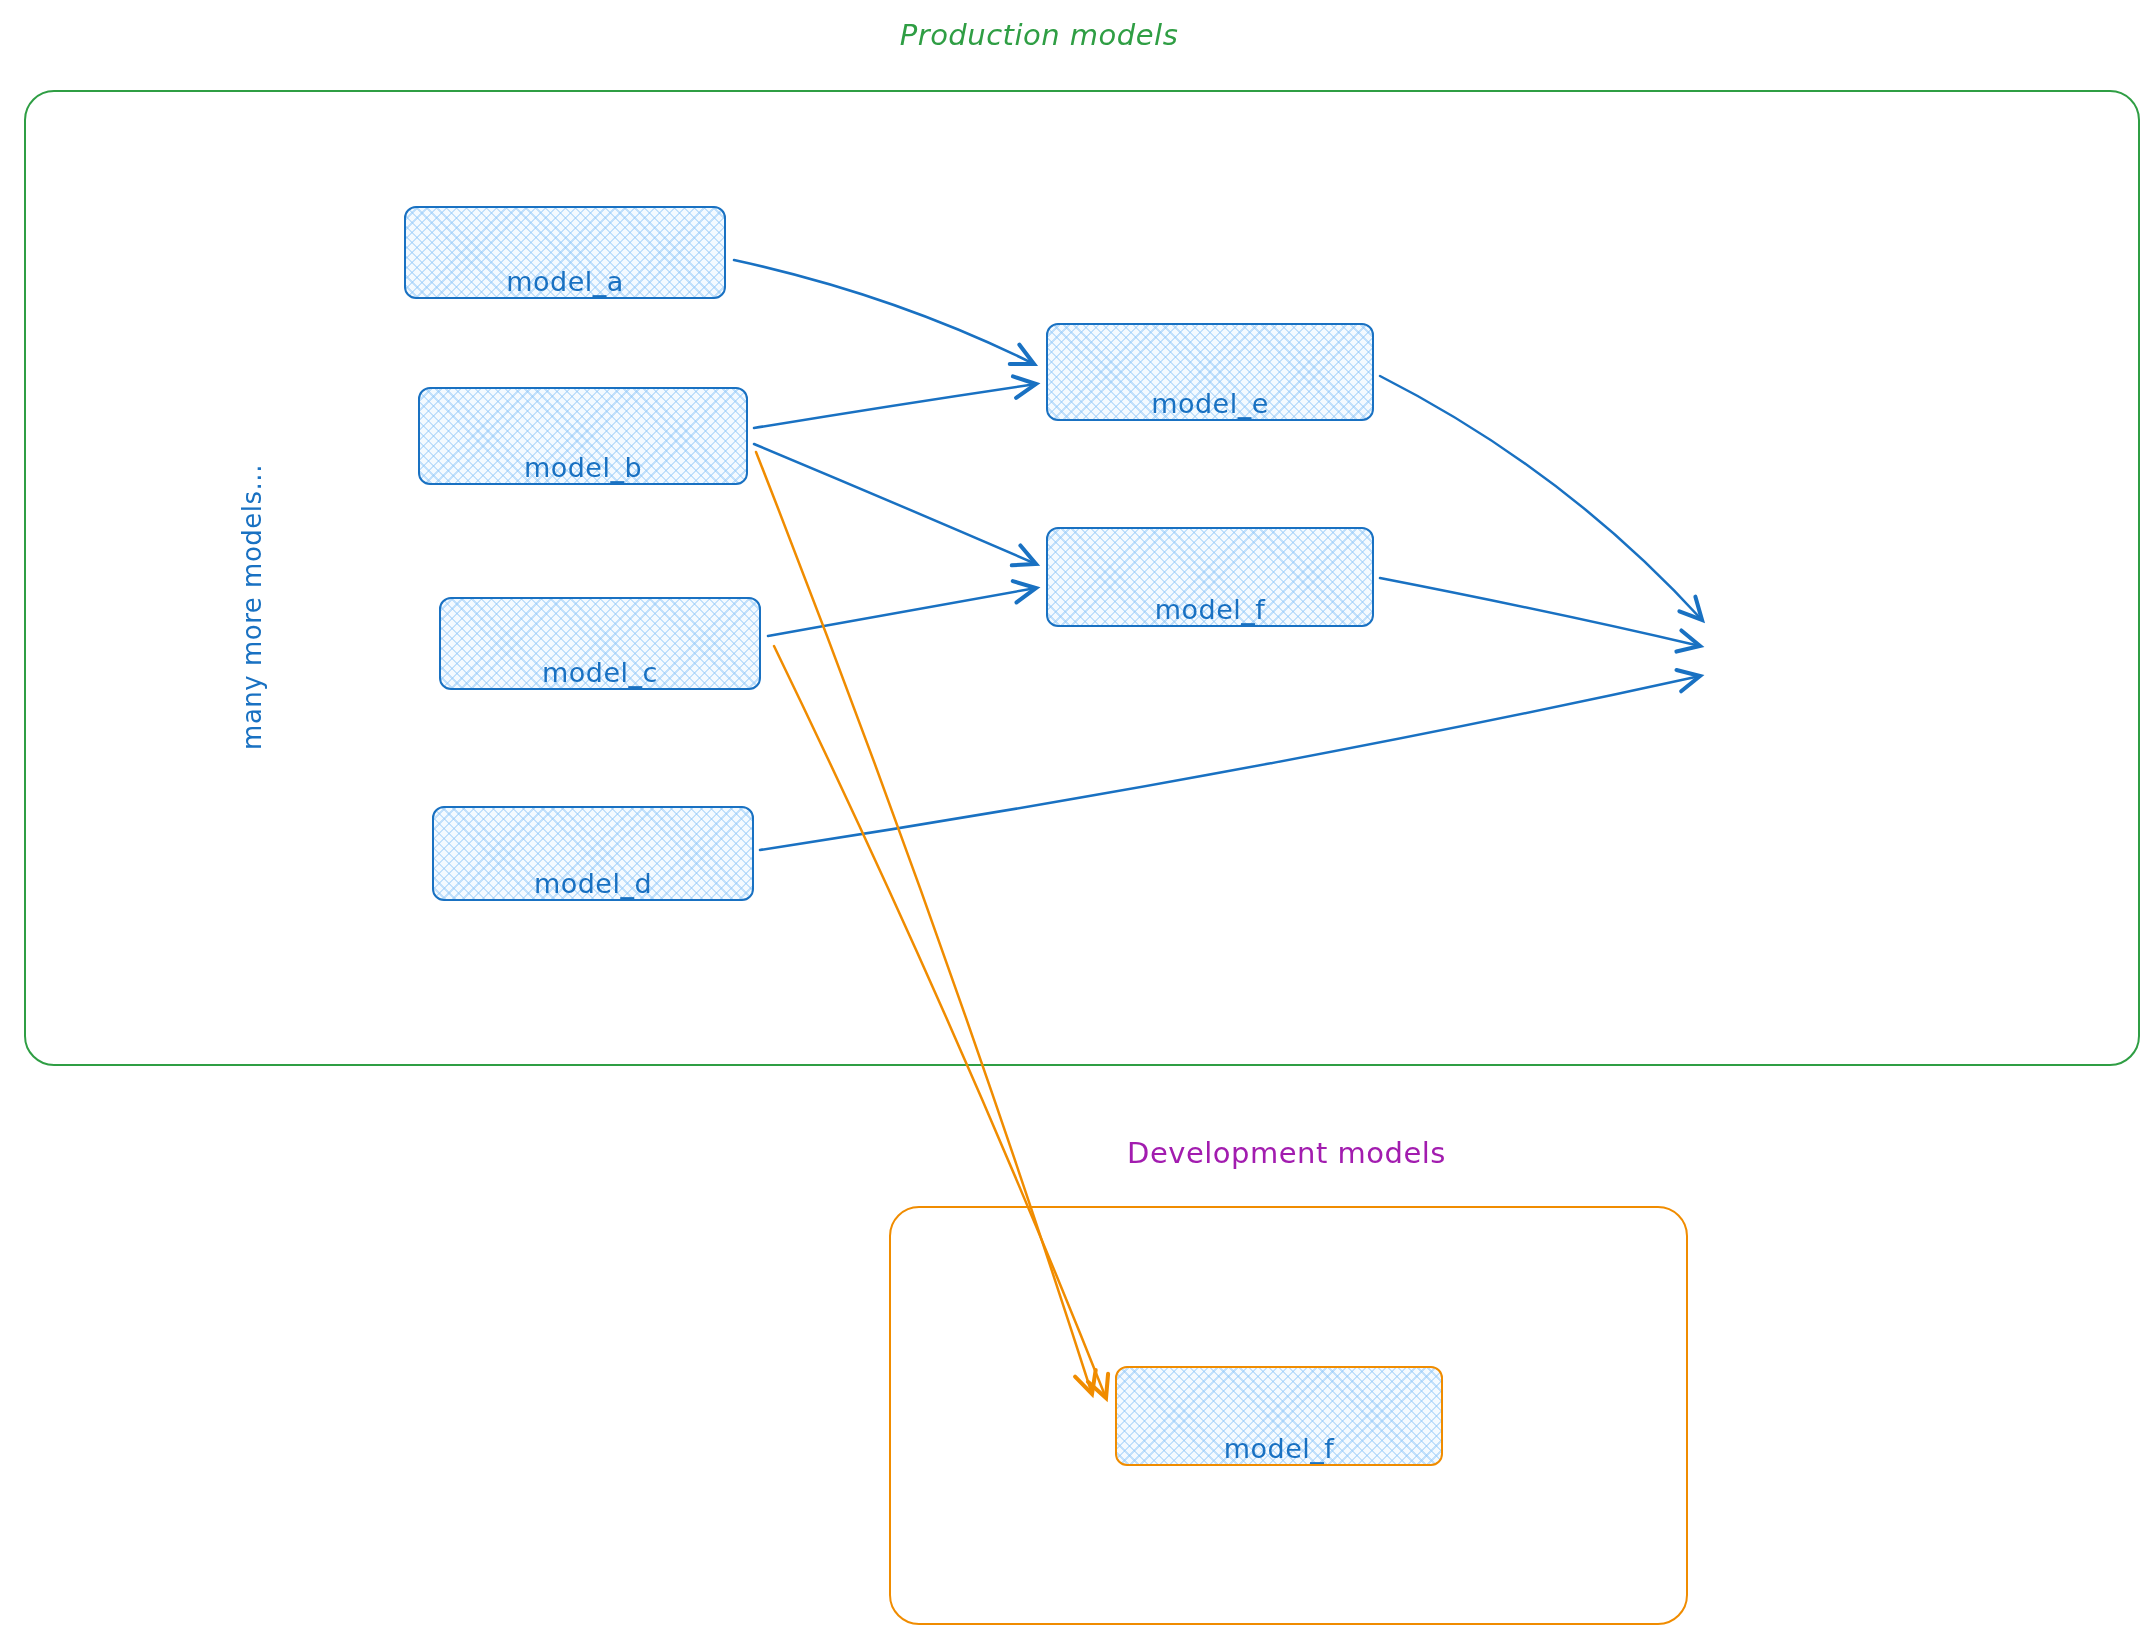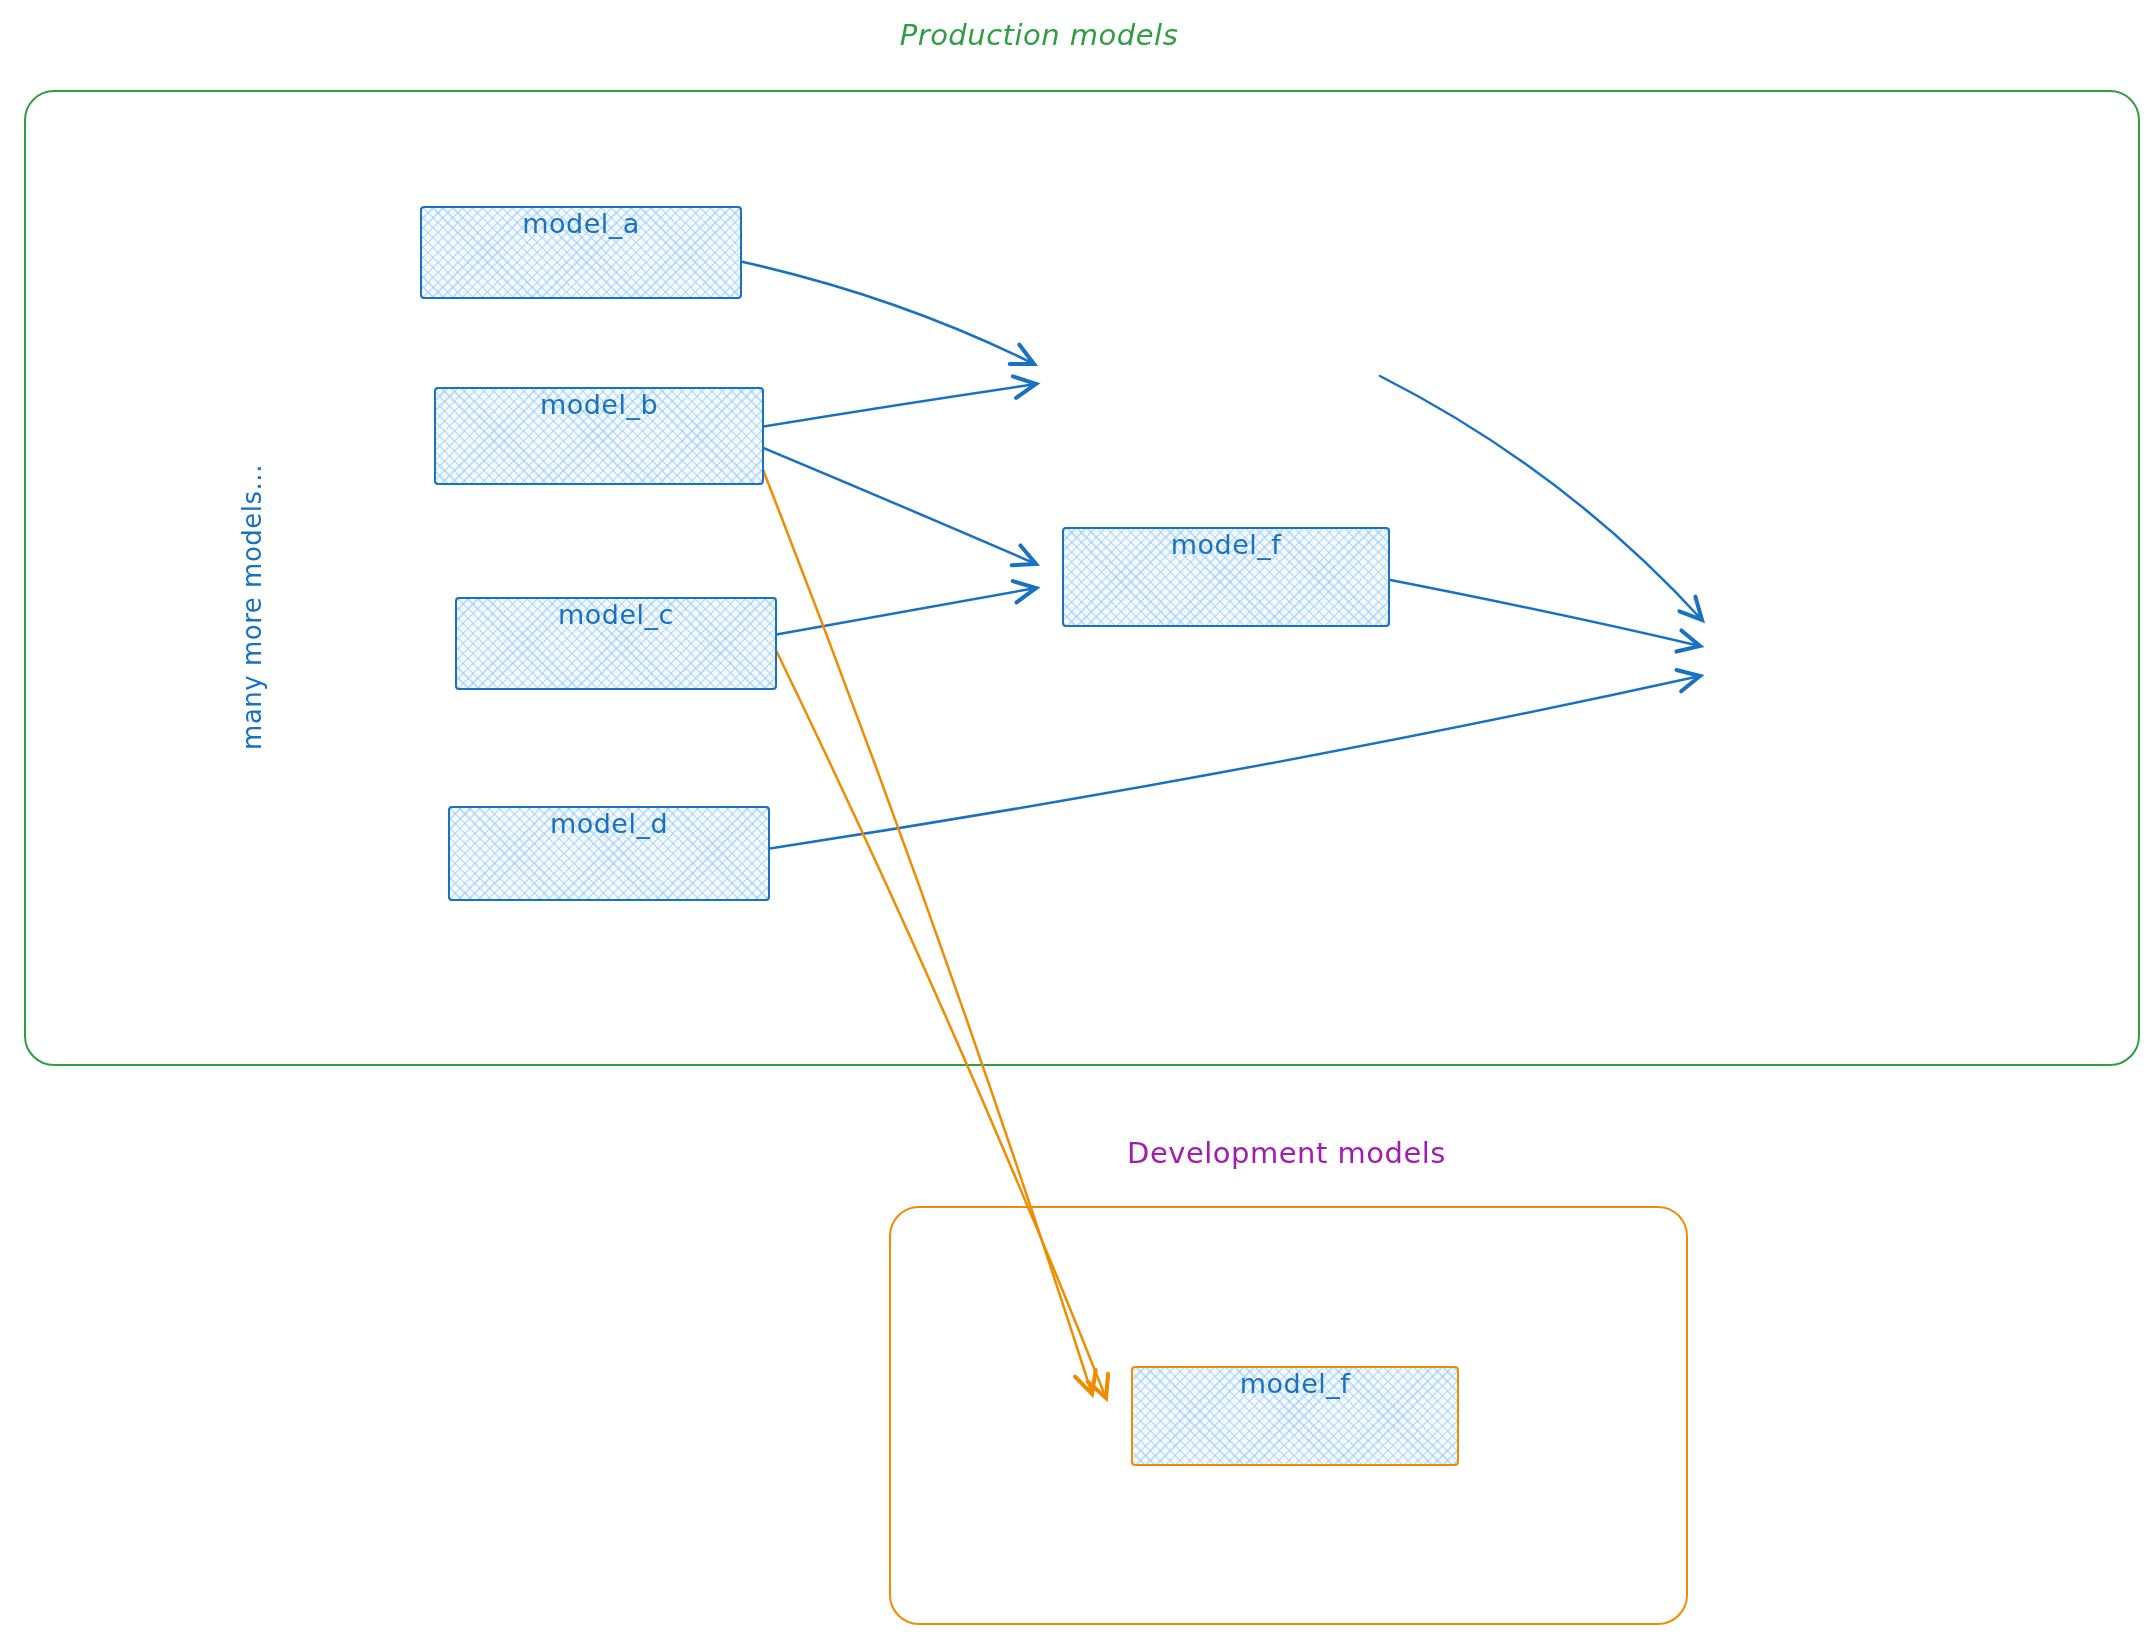--- a/index.html
+++ b/index.html
@@ -55,33 +55,32 @@
     color: #1971c2;
     font-size: 26px;
     letter-spacing: 0.5px;
     transform: rotate(-90deg);
     transform-origin: center center;
     white-space: nowrap;
   }
   .node {
     position: absolute;
     display: flex;
-    align-items: flex-start;
+    align-items: flex-end;
     justify-content: center;
     border: 2.5px solid #1971c2;
-    border-radius: 4px;
+    border-radius: 12px;
     color: #1971c2;
     font-size: 27px;
     letter-spacing: 0.5px;
     background-color: #f4faff;
     background-image:
       repeating-linear-gradient(45deg, rgba(144,199,248,.50) 0px, rgba(144,199,248,.50) 1.6px, transparent 1.6px, transparent 7px),
       repeating-linear-gradient(135deg, rgba(144,199,248,.50) 0px, rgba(144,199,248,.50) 1.6px, transparent 1.6px, transparent 7px);
     box-sizing: border-box;
-    margin-left: 16px;
   }
   .node.dev {
     border-color: #f08c00;
   }
   #node-model-a { left: 404px;  top: 206px; width: 322px; height: 93px; }
   #node-model-b { left: 418px;  top: 387px; width: 330px; height: 98px; }
   #node-model-c { left: 439px;  top: 597px; width: 322px; height: 93px; }
   #node-model-d { left: 432px;  top: 806px; width: 322px; height: 95px; }
   #node-model-e { left: 1046px; top: 323px; width: 328px; height: 98px; }
   #node-model-f { left: 1046px; top: 527px; width: 328px; height: 100px; }
@@ -141,20 +140,23 @@
   </div>
   <div class="node" id="node-model-b">
     <span>model_b</span>
   </div>
   <div class="node" id="node-model-c">
     <span>model_c</span>
   </div>
   <div class="node" id="node-model-d">
     <span>model_d</span>
   </div>
+  <div class="node" id="node-model-e">
+    <span>model_e</span>
+  </div>
   <div class="node" id="node-model-f">
     <span>model_f</span>
   </div>
 
   <div class="node dev" id="node-model-f-dev">
     <span>model_f</span>
   </div>
 
 </div>
 

